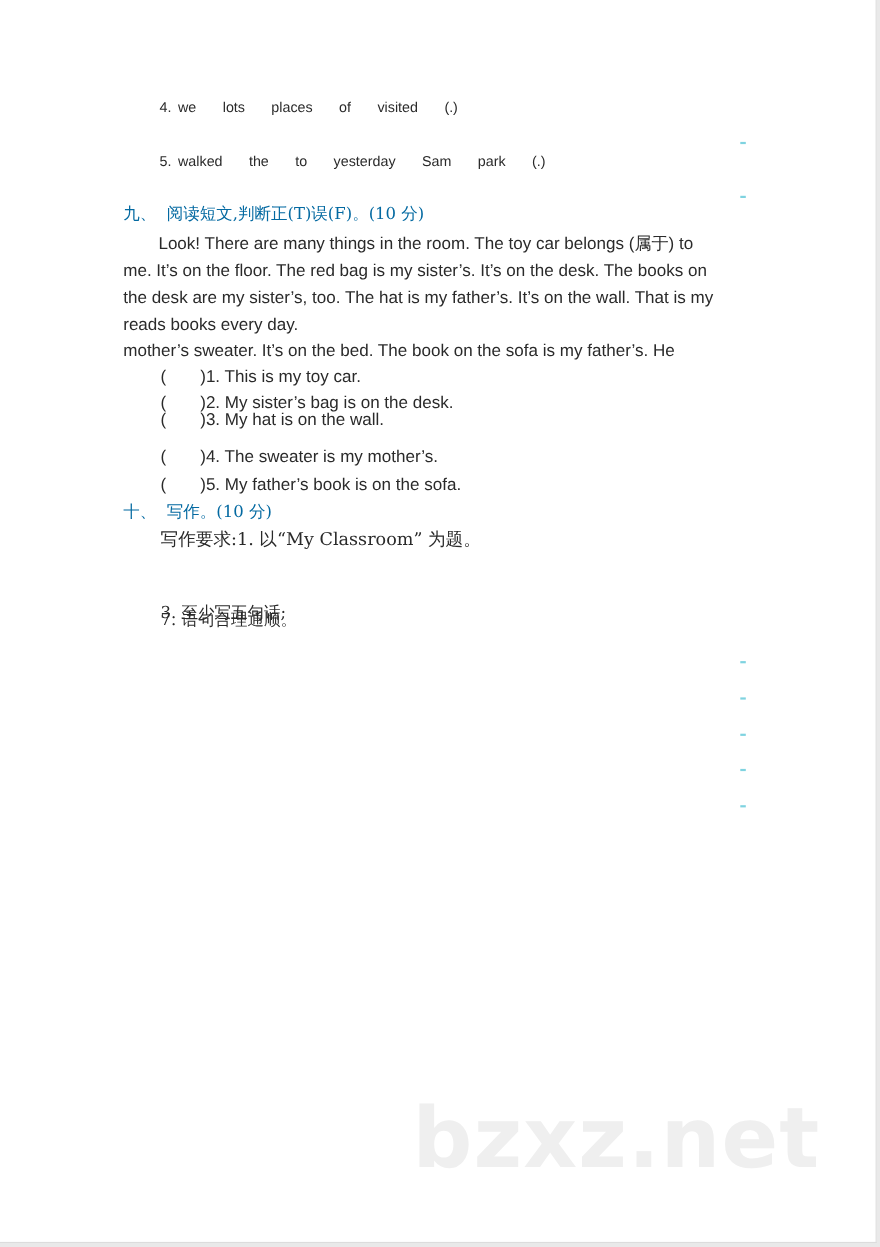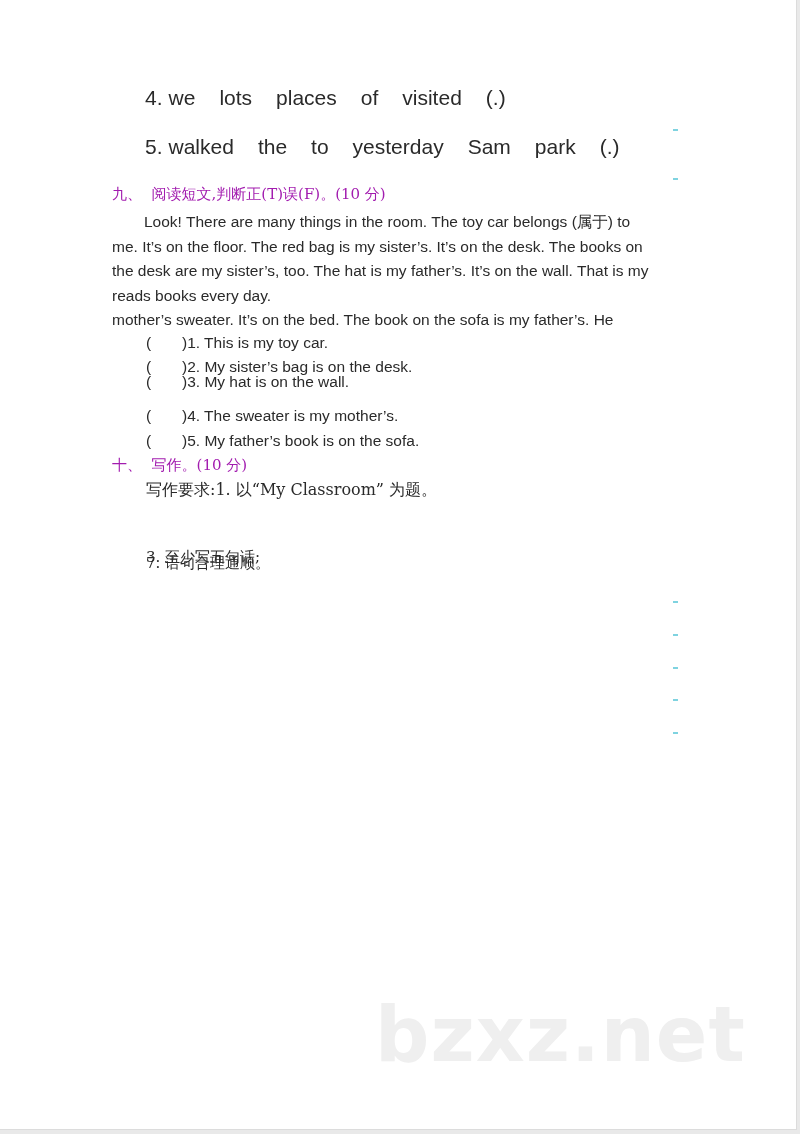--- a/index.html
+++ b/index.html
@@ -7,22 +7,22 @@
     width:800px; height:1134px; position:relative; overflow:hidden;
     background:#e9e9e9;
     font-family:"Liberation Sans", "DejaVu Sans", sans-serif;
     color:#222;
   }
   .page {
     position:absolute; left:0; top:0; width:796px; height:1129px;
     background:#ffffff;
     border-right:1px solid #dcdcdc; border-bottom:1px solid #dcdcdc;
   }
-  .line { position:absolute; white-space:nowrap; font-size:21px; line-height:20px; color:#2a2a2a; }
-  .red { color:#a21caf; }
+  .line { position:absolute; white-space:nowrap; font-size:13px; line-height:20px; color:#2a2a2a; }
+  .red { color:#0369a1; }
   .cjk { font-family:"DejaVu Serif", "Liberation Serif", serif; }
   .word-spaced span { margin-right:24px; }
   .para { position:absolute; left:112px; top:210px; width:580px; font-size:15.5px; line-height:24.5px; color:#2a2a2a; }
   .tf { position:absolute; left:146px; font-size:15.5px; line-height:20px; white-space:nowrap; color:#2a2a2a; }
   .tf .paren-open { display:inline-block; width:36px; }
   .marker { position:absolute; left:673px; width:5px; height:2px; background:#7fd3e0; }
   .watermark {
     position:absolute; left:375px; top:990px;
     font-family:"DejaVu Sans", sans-serif; font-weight:bold; font-size:76px;
     color:#efefef; letter-spacing:1px;

